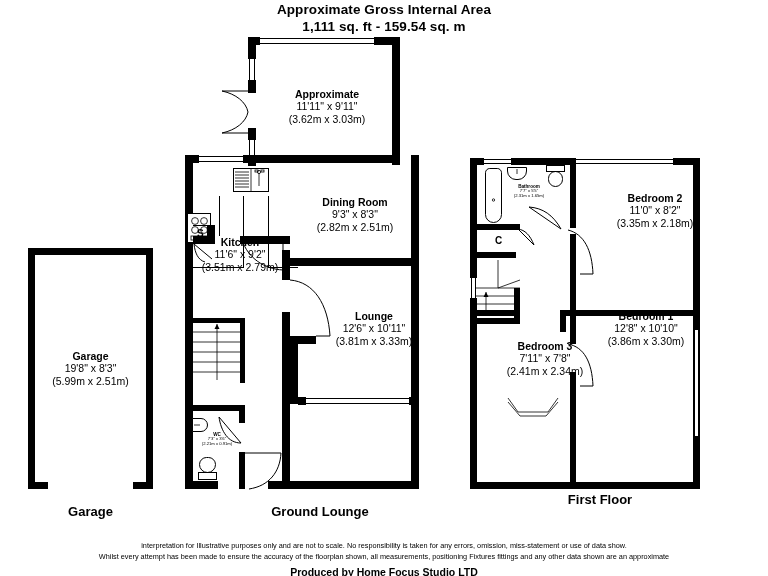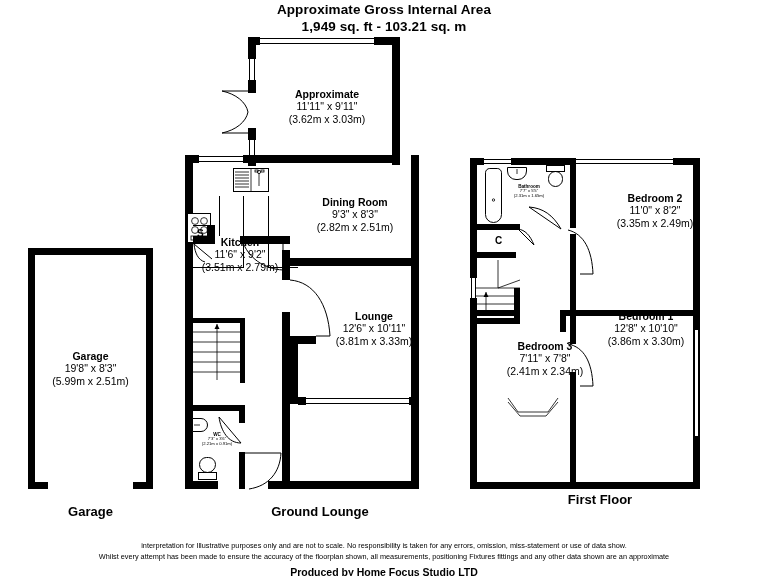--- a/index.html
+++ b/index.html
@@ -54,21 +54,21 @@
   .strokeT{fill:none;stroke:#000;stroke-width:0.8;}
   .fillk{fill:#000;}
 </style>
 </head>
 <body>
 
 <div id="stage">
 
   <div class="hdr">
     <div class="l1">Approximate Gross Internal Area</div>
-    <div class="l2">1,949 sq. ft - 103.21 sq. m</div>
+    <div class="l2">1,111 sq. ft - 159.54 sq. m</div>
   </div>
 
   <div>
 
     <div class="wall" style="left:28px;top:248px;width:125px;height:7px;"></div>
     <div class="wall" style="left:28px;top:248px;width:7px;height:241px;"></div>
     <div class="wall" style="left:146px;top:248px;width:7px;height:241px;"></div>
     <div class="wall" style="left:28px;top:482px;width:20px;height:7px;"></div>
     <div class="wall" style="left:133px;top:482px;width:20px;height:7px;"></div>
 
@@ -333,21 +333,21 @@
     <div class="arcbox" style="left:556px;top:230px;width:38px;height:48px;">
       <svg width="38" height="48" viewBox="0 0 38 48">
         <line class="stroke" x1="12" y1="0" x2="12" y2="0"></line>
         <path class="stroke" d="M12 0 C 28 4, 36 20, 37 44"></path>
         <line class="stroke" x1="37" y1="44" x2="24" y2="44"></line>
       </svg>
     </div>
     <div class="rlabel" style="left:594px;top:192px;width:122px;">
       <div class="nm">Bedroom 2</div>
       <div class="d1">11'0" x 8'2"</div>
-      <div class="d2">(3.35m x 2.49m)</div>
+      <div class="d2">(3.35m x 2.18m)</div>
     </div>
 
     <div class="wall" style="left:570px;top:310px;width:6px;height:34px;"></div>
     <div class="wall" style="left:570px;top:372px;width:6px;height:110px;"></div>
     <div class="winV" style="left:694px;top:330px;width:5px;height:106px;"></div>
     <div class="arcbox" style="left:556px;top:344px;width:38px;height:46px;">
       <svg width="38" height="46" viewBox="0 0 38 46">
         <path class="stroke" d="M12 0 C 28 3, 36 18, 37 42"></path>
         <line class="stroke" x1="37" y1="42" x2="24" y2="42"></line>
       </svg>

